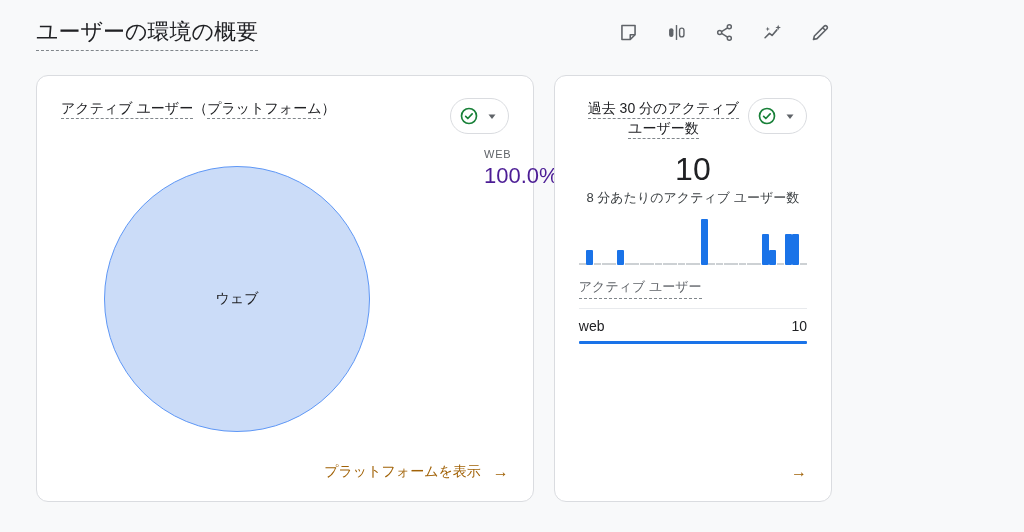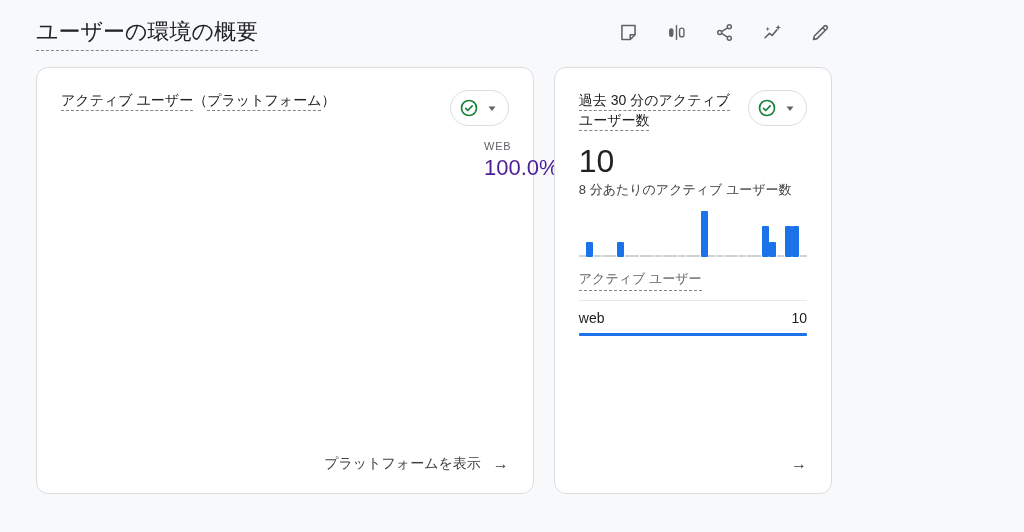--- a/index.html
+++ b/index.html
@@ -19,27 +19,27 @@
     border-bottom: 1px dashed #80868b; padding-bottom: 4px; cursor: pointer;
   }
   .toolbar { display: flex; align-items: center; gap: 24px; padding-top: 2px; }
   .tool-btn {
     width: 24px; height: 24px; border: none; background: transparent;
     display: flex; align-items: center; justify-content: center; cursor: pointer;
   }
   .tool-btn svg { width: 21px; height: 21px; }
 
   
-  .cards { display: flex; gap: 20px; margin-top: 16px; }
+  .cards { display: flex; gap: 20px; margin-top: 24px; }
   .card {
     background: #ffffff; border: 1px solid #dadce0; border-radius: 12px;
     height: 427px; position: relative;
   }
   .card-left  { width: 580px; }
-  .card-right { width: 324px; }
+  .card-right { width: 324px; text-align: center; }
   .card-inner { padding: 22px 24px 0 24px; height: 100%; position: relative; }
 
   .card-head { display: flex; justify-content: space-between; align-items: flex-start; }
   .card-title {
     font-size: 14px; line-height: 20px; color: #202124; max-width: 205px;
   }
   .card-left .card-title { max-width: 420px; }
   .dashed { border-bottom: 1px dashed #80868b; padding-bottom: 2px; cursor: pointer; }
 
   .pill {
@@ -58,21 +58,21 @@
   }
   .bubble-label { font-size: 14px; color: #202124; }
   .legend { position: absolute; left: 447px; top: 72px; }
   .legend-key {
     font-size: 11px; letter-spacing: 0.8px; color: #5f6368; font-weight: 400;
   }
   .legend-val { font-size: 22px; color: #4c1d95; margin-top: 3px; }
 
   .card-link {
     position: absolute; right: 24px; bottom: 20px; font-size: 14px;
-    color: #404040; text-decoration: none; display: flex; align-items: center;
+    color: #a16207; text-decoration: none; display: flex; align-items: center;
     gap: 12px; cursor: pointer; font-weight: 400;
   }
   .card-link .arrow { font-size: 16px; }
 
   
   .big-number { font-size: 32px; line-height: 36px; color: #202124; margin-top: 13px; }
   .subtitle { font-size: 13px; color: #3c4043; margin-top: 2px; }
 
   .sparkbars {
     margin-top: 10px; height: 48px; display: flex; align-items: flex-end;
@@ -149,20 +149,23 @@
             <svg class="check" viewBox="0 0 24 24">
               <circle cx="12" cy="12" r="9" fill="none" stroke="#188038" stroke-width="2"></circle>
               <path d="M8 12.4l2.6 2.6 5.2-5.6" fill="none" stroke="#188038" stroke-width="2" stroke-linecap="round" stroke-linejoin="round"></path>
             </svg>
             <svg class="tri" viewBox="0 0 12 12">
                 <path d="M2.5 4.5h7L6 9z" fill="#5f6368"></path>
               </svg>
           </button>
         </div>
 
+        <div class="bubble">
+          <span class="bubble-label">ウェブ</span>
+        </div>
 
         <div class="legend">
           <div class="legend-key">WEB</div>
           <div class="legend-val">100.0%</div>
         </div>
 
         <a class="card-link">
           <span>プラットフォームを表示</span>
           <span class="arrow">→</span>
         </a>

